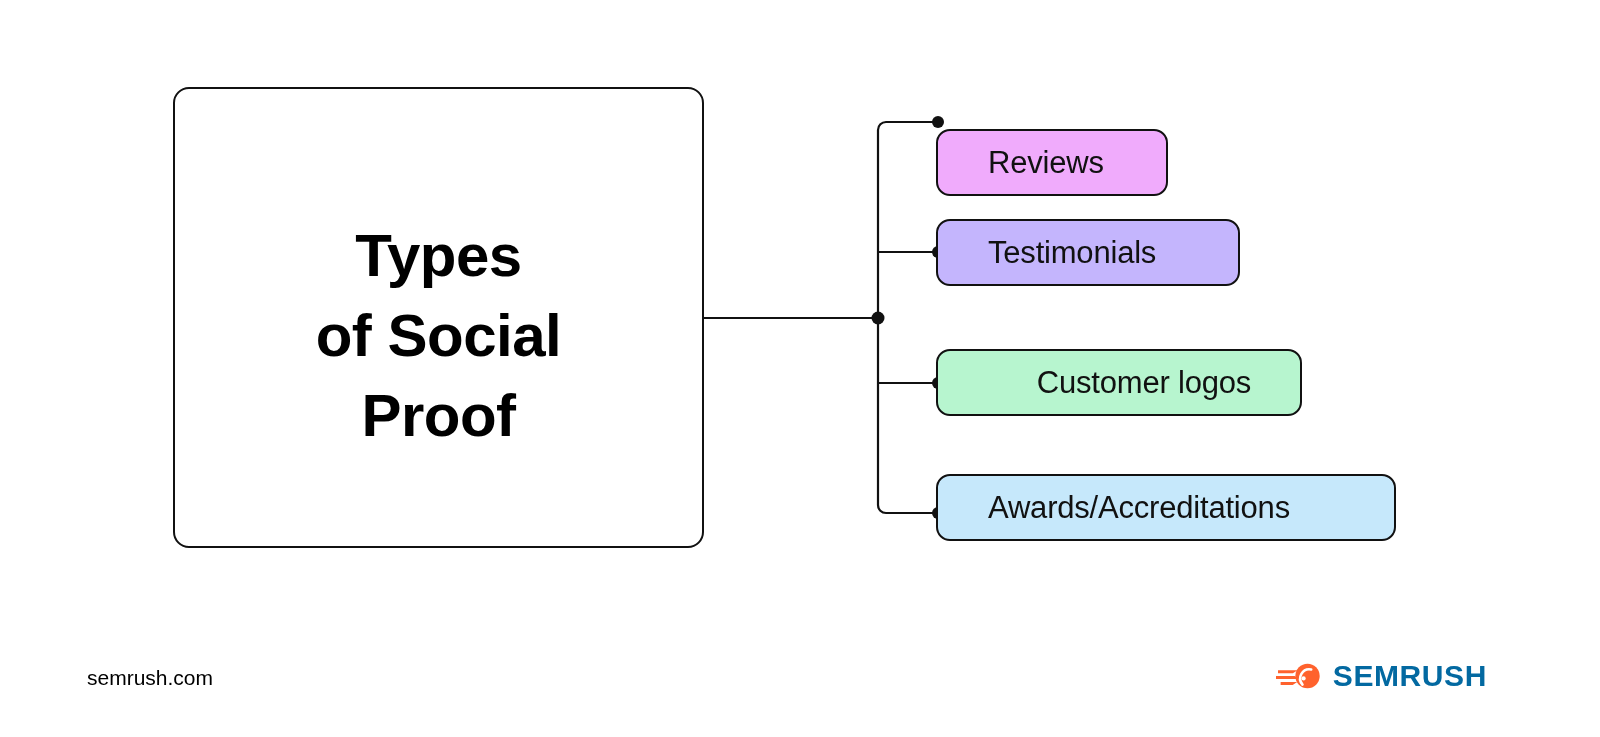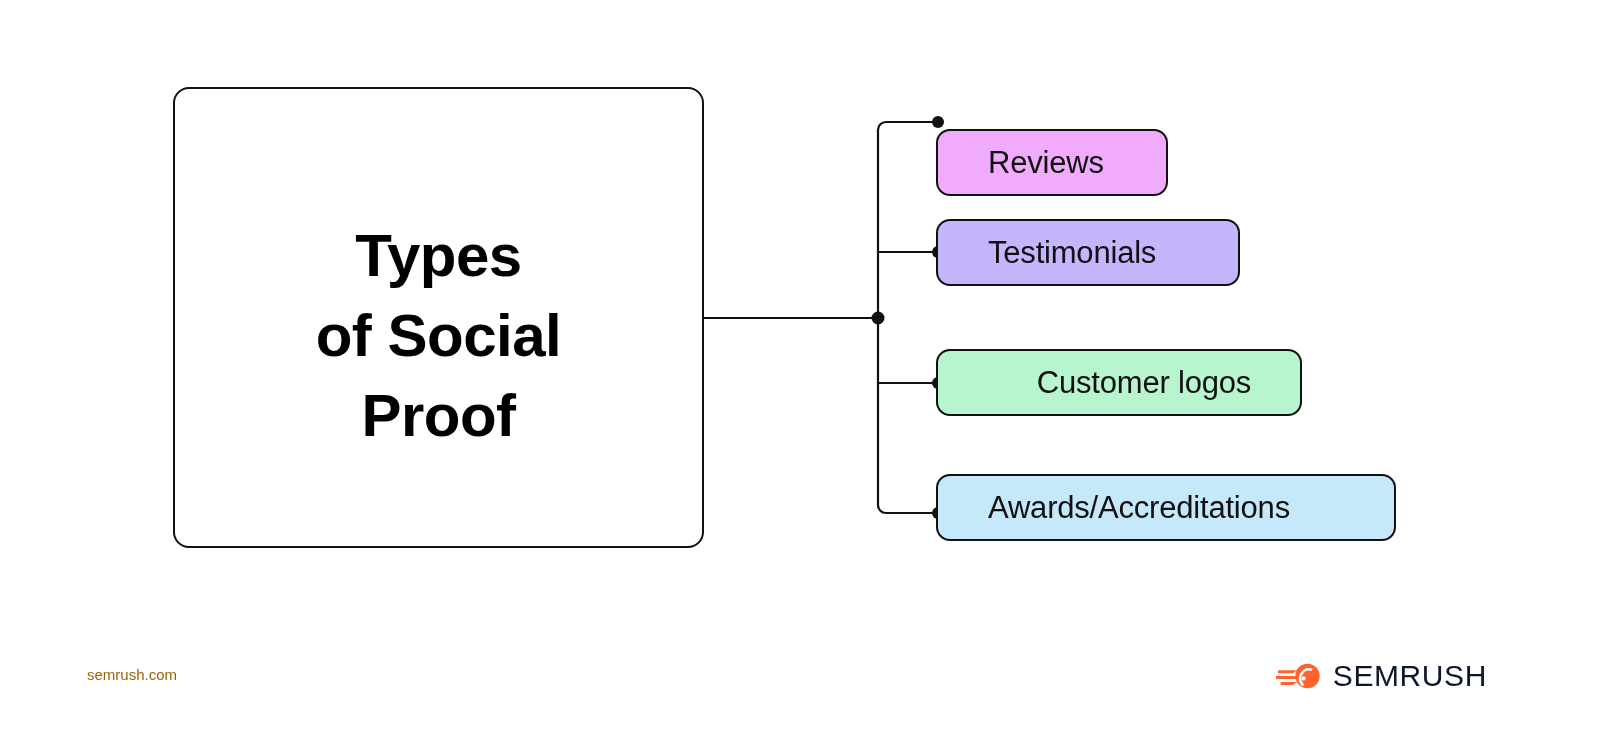--- a/index.html
+++ b/index.html
@@ -77,36 +77,36 @@
   #branch-0 { left: 936px; top: 89px;  width: 232px; }
   #branch-1 { left: 936px; top: 219px; width: 304px; }
   #branch-2 { left: 936px; top: 349px; width: 366px; }
   #branch-3 { left: 936px; top: 474px; width: 460px; }
 
   
   #footer-url {
     position: absolute;
     left: 87px;
     top: 666px;
-    font-size: 15px;
-    color: #a16207;
+    font-size: 21px;
+    color: #000000;
   }
   #brand-logo {
     position: absolute;
     right: 113px;
     top: 661px;
     display: flex;
     align-items: center;
     gap: 11px;
   }
   #brand-wordmark {
     font-size: 30px;
-    font-weight: normal;
+    font-weight: bold;
     letter-spacing: 0.6px;
-    color: #0f172a;
+    color: #0369a1;
     line-height: 1;
   }
 </style>
 </head>
 <body>
 
 <div id="canvas">
 
   <div id="root-box">
     <div id="root-title">Types

